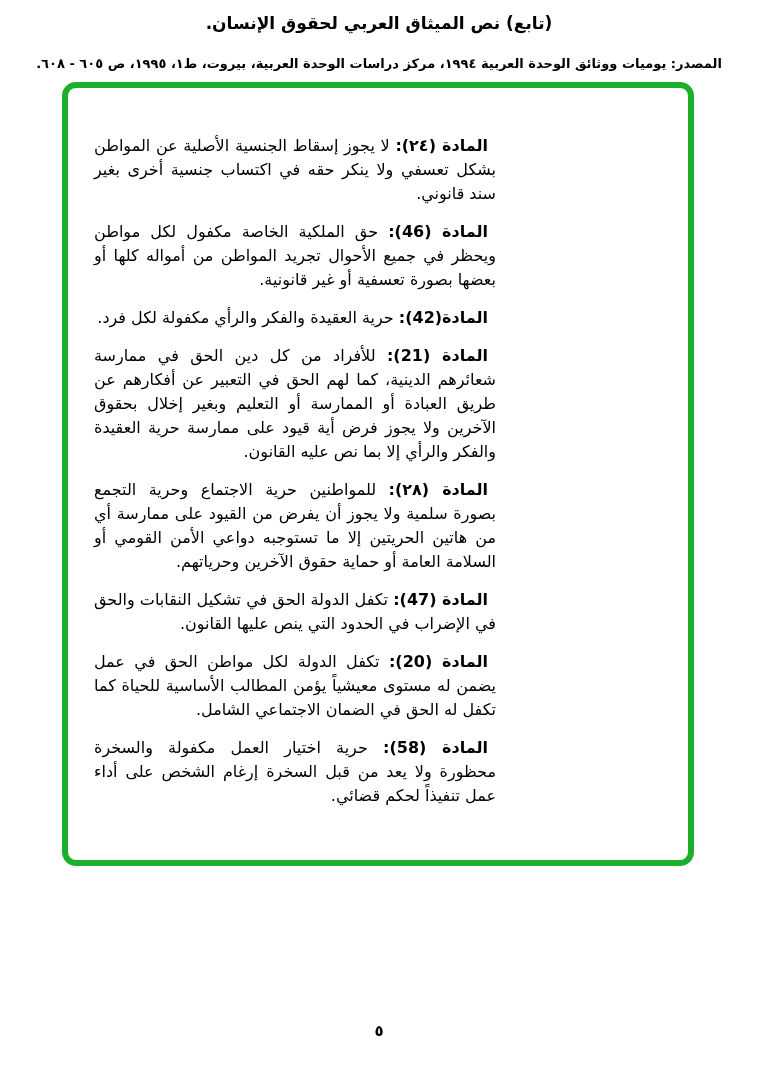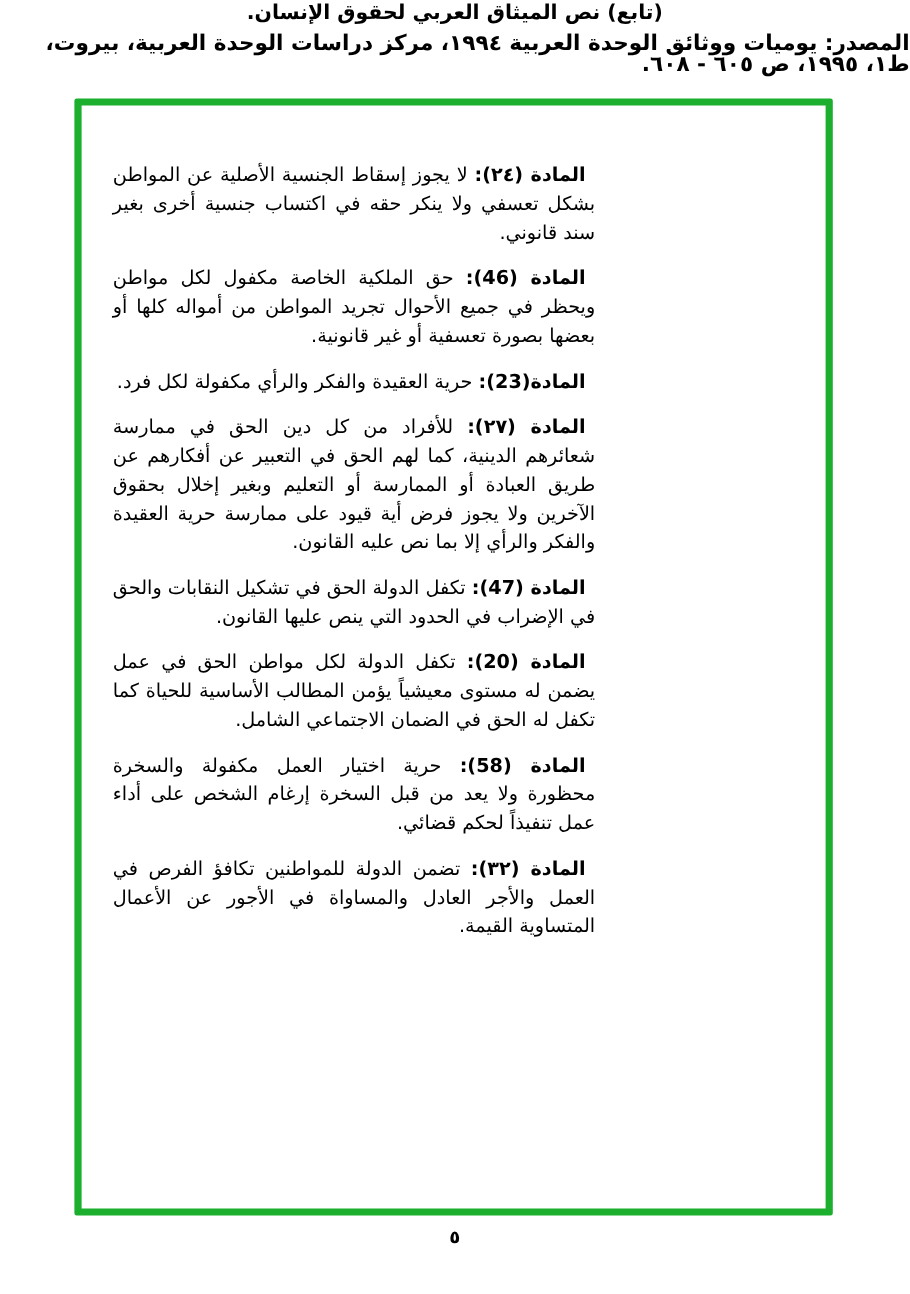--- a/index.html
+++ b/index.html
@@ -12,43 +12,43 @@
     width:758px;height:1078px;
     background:var(--paper);
     color:var(--ink);
     font-family:"DejaVu Sans", sans-serif;
     position:relative;
     overflow:hidden;
   }
   .page-header{
     direction:rtl;
     text-align:center;
+    padding-top:12px;
   }
   .doc-title{
     font-size:17px;
     font-weight:bold;
     line-height:22px;
     margin:0;
   }
   .doc-source{
-    font-size:18px;
+    font-size:13px;
     font-weight:bold;
     line-height:17px;
-    margin:6px 0 0 0;
-    text-align:right;
+    margin:21px 0 0 0;
   }
   .green-frame{
     position:absolute;
     left:62px;
     top:82px;
     width:632px;
-    height:931px;
+    height:784px;
     box-sizing:border-box;
     border:6px solid var(--green);
-    border-radius:2px;
+    border-radius:14px;
     background:var(--paper);
   }
   .articles{
     position:absolute;
     top:46px;
     right:192px;
     left:26px;
     direction:rtl;
     text-align:justify;
   }
@@ -77,22 +77,22 @@
 
 <header class="page-header">
   <div class="doc-title">(تابع) نص الميثاق العربي لحقوق الإنسان.</div>
   <div class="doc-source">المصدر: يوميات ووثائق الوحدة العربية ١٩٩٤، مركز دراسات الوحدة العربية، بيروت، ط١، ١٩٩٥، ص ٦٠٥ - ٦٠٨.</div>
 </header>
 
 <div class="green-frame">
   <div class="articles">
       <p><strong>المادة (٢٤):</strong> لا يجوز إسقاط الجنسية الأصلية عن المواطن بشكل تعسفي ولا ينكر حقه في اكتساب جنسية أخرى بغير سند قانوني.</p>
       <p><strong>المادة (46):</strong> حق الملكية الخاصة مكفول لكل مواطن ويحظر في جميع الأحوال تجريد المواطن من أمواله كلها أو بعضها بصورة تعسفية أو غير قانونية.</p>
-      <p><strong>المادة(23):</strong> حرية العقيدة والفكر والرأي مكفولة لكل فرد.</p>
-      <p><strong>المادة (٢٧):</strong> للأفراد من كل دين الحق في ممارسة شعائرهم الدينية، كما لهم الحق في التعبير عن أفكارهم عن طريق العبادة أو الممارسة أو التعليم وبغير إخلال بحقوق الآخرين ولا يجوز فرض أية قيود على ممارسة حرية العقيدة والفكر والرأي إلا بما نص عليه القانون.</p>
+      <p><strong>المادة(42):</strong> حرية العقيدة والفكر والرأي مكفولة لكل فرد.</p>
+      <p><strong>المادة (21):</strong> للأفراد من كل دين الحق في ممارسة شعائرهم الدينية، كما لهم الحق في التعبير عن أفكارهم عن طريق العبادة أو الممارسة أو التعليم وبغير إخلال بحقوق الآخرين ولا يجوز فرض أية قيود على ممارسة حرية العقيدة والفكر والرأي إلا بما نص عليه القانون.</p>
+      <p><strong>المادة (٢٨):</strong> للمواطنين حرية الاجتماع وحرية التجمع بصورة سلمية ولا يجوز أن يفرض من القيود على ممارسة أي من هاتين الحريتين إلا ما تستوجبه دواعي الأمن القومي أو السلامة العامة أو حماية حقوق الآخرين وحرياتهم.</p>
       <p><strong>المادة (47):</strong> تكفل الدولة الحق في تشكيل النقابات والحق في الإضراب في الحدود التي ينص عليها القانون.</p>
       <p><strong>المادة (20):</strong> تكفل الدولة لكل مواطن الحق في عمل يضمن له مستوى معيشياً يؤمن المطالب الأساسية للحياة كما تكفل له الحق في الضمان الاجتماعي الشامل.</p>
       <p><strong>المادة (58):</strong> حرية اختيار العمل مكفولة والسخرة محظورة ولا يعد من قبل السخرة إرغام الشخص على أداء عمل تنفيذاً لحكم قضائي.</p>
-      <p><strong>المادة (٣٢):</strong> تضمن الدولة للمواطنين تكافؤ الفرص في العمل والأجر العادل والمساواة في الأجور عن الأعمال المتساوية القيمة.</p>
     </div>
 </div>
 
 <div class="page-number">٥</div>
 
 </body></html>

